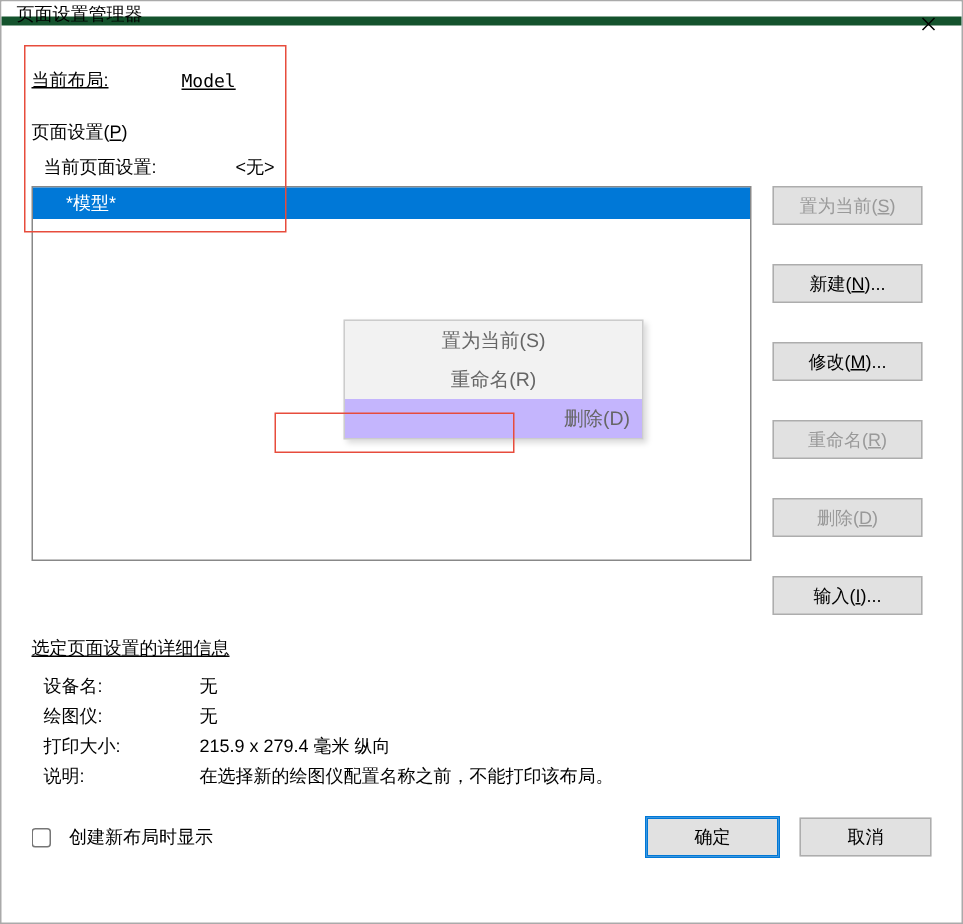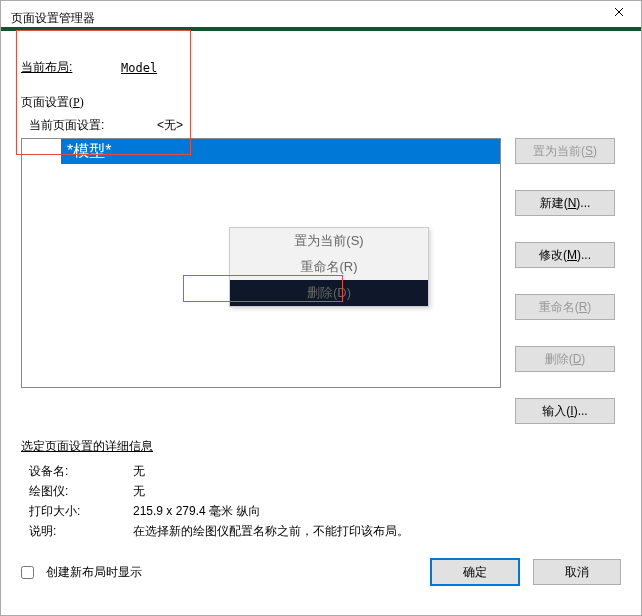--- a/index.html
+++ b/index.html
@@ -13,26 +13,26 @@
     }
     .window {
       width: 642px;
       height: 616px;
       border: 1px solid #aaa;
       background: #fff;
       display: flex;
       flex-direction: column;
     }
     .titlebar {
-      height: 30px;
-      display: flex;
-      align-items: flex-end;
+      height: 16px;
+      display: flex;
+      align-items: flex-start;
       justify-content: space-between;
       padding: 0 0 0 10px;
-      border-bottom: 4px solid #14532d;
+      border-bottom: 6px solid #14532d;
       background: #fff;
     }
     .close-btn {
       width: 45px;
       height: 30px;
       display: flex;
       align-items: center;
       justify-content: center;
       font-size: 16px;
       cursor: pointer;
@@ -71,21 +71,20 @@
     }
     .layout-label {
       width: 100px;
     }
     .layout-value {
       font-family: "SimSun", monospace;
     }
     .fieldset-label {
       margin-top: 6px;
       margin-bottom: 6px;
-      font-family: Liberation Serif, serif;
     }
     .current-pgsetup {
       display: flex;
       align-items: center;
       margin-left: 8px;
       margin-bottom: 4px;
     }
     .current-pgsetup-label {
       width: 128px;
     }
@@ -94,23 +93,22 @@
       gap: 14px;
     }
     .listbox {
       width: 480px;
       height: 250px;
       border: 1px solid #888;
       background: #fff;
       position: relative;
     }
     .list-item {
-      padding: 2px 6px;
-      font-size: 16px;
-      margin-left: 39px;
+      padding: 2px 22px;
+      font-size: 12px;
     }
     .list-item.selected {
       background: #0078d7;
       color: #fff;
     }
     .context-menu {
       position: absolute;
       top: 88px;
       left: 160px;
       width: 200px;
@@ -119,21 +117,22 @@
       box-shadow: 2px 2px 4px rgba(0,0,0,0.15);
       margin-left: 47px;
     }
     .context-item {
       padding: 4px 8px;
       text-align: center;
       font-size: 13px;
       color: #666;
     }
     .context-item.hover {
-      background: #0f172a;
+      background: #c4b5fd;
+      text-align: right;
     }
     .side-buttons {
       display: flex;
       flex-direction: column;
       gap: 26px;
       width: 100px;
     }
     .btn {
       height: 26px;
       border: 1px solid #adadad;

